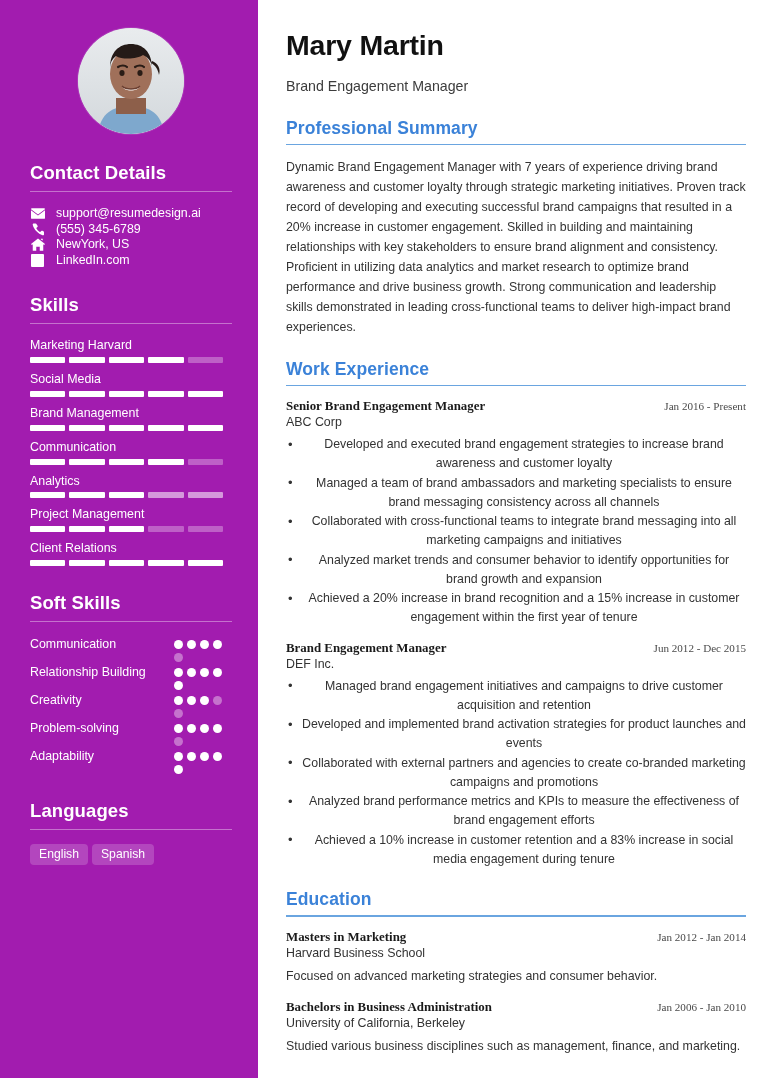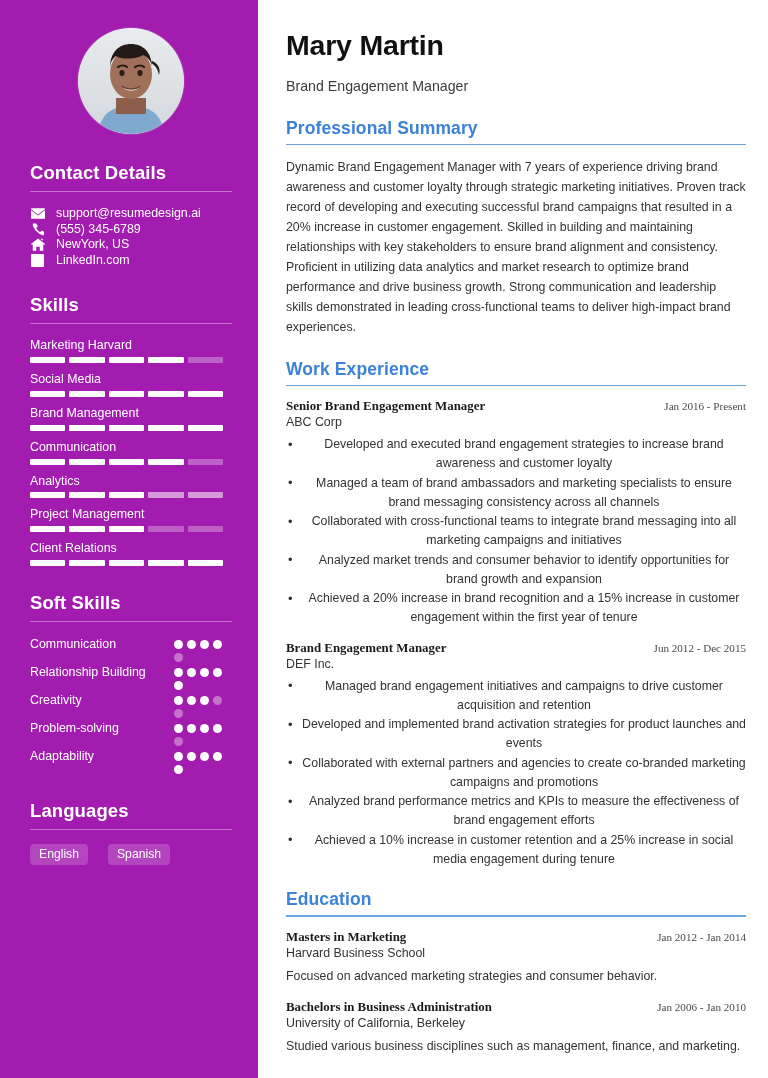--- a/index.html
+++ b/index.html
@@ -58,21 +58,21 @@
   }
   .soft-name { font-size: 12.4px; line-height: 1.42; flex: 1 1 auto; padding-right: 6px; }
   .dots {
     width: 58px; min-width: 58px;
     display: flex; flex-wrap: wrap; gap: 4px 4px; padding-top: 4px;
   }
   .dot { width: 9px; height: 9px; border-radius: 50%; background: rgba(255,255,255,.38); }
   .dot.on { background: #ffffff; }
 
   
-  .lang-list { display: flex; flex-wrap: wrap; gap: 20px; }
+  .lang-list { display: flex; flex-wrap: wrap; gap: 4px; }
   .lang-tag {
     background: rgba(255,255,255,.19);
     border-radius: 4px;
     padding: 3px 9px 4px;
     font-size: 12.2px; color: #ffffff;
   }
 
   
   .main { flex: 1 1 auto; padding: 30px 22px 16px 28px; background: #ffffff; }
   .name {
@@ -368,21 +368,21 @@
             <div class="entry-top">
               <div class="entry-title">Brand Engagement Manager</div>
               <div class="entry-date">Jun 2012 - Dec 2015</div>
             </div>
             <div class="entry-sub">DEF Inc.</div>
             <ul class="bullets">
               <li>Managed brand engagement initiatives and campaigns to drive customer acquisition and retention</li>
               <li>Developed and implemented brand activation strategies for product launches and events</li>
               <li>Collaborated with external partners and agencies to create co-branded marketing campaigns and promotions</li>
               <li>Analyzed brand performance metrics and KPIs to measure the effectiveness of brand engagement efforts</li>
-              <li>Achieved a 10% increase in customer retention and a 25% increase in social media engagement during tenure</li>
+              <li>Achieved a 10% increase in customer retention and a 83% increase in social media engagement during tenure</li>
             </ul>
           </div>
         </div>
     </section>
 
     <section class="section">
       <div class="sec-head">Education</div>
       <div class="sec-rule"></div>
       <div id="edu-list">
           <div class="entry">

